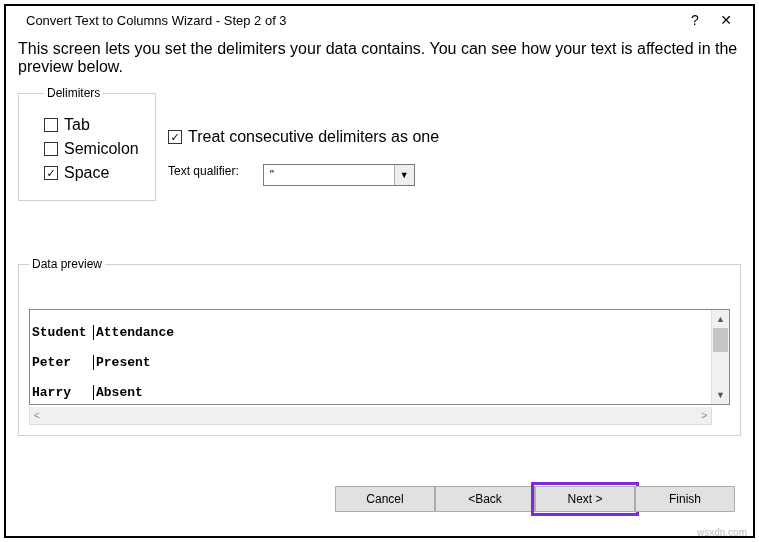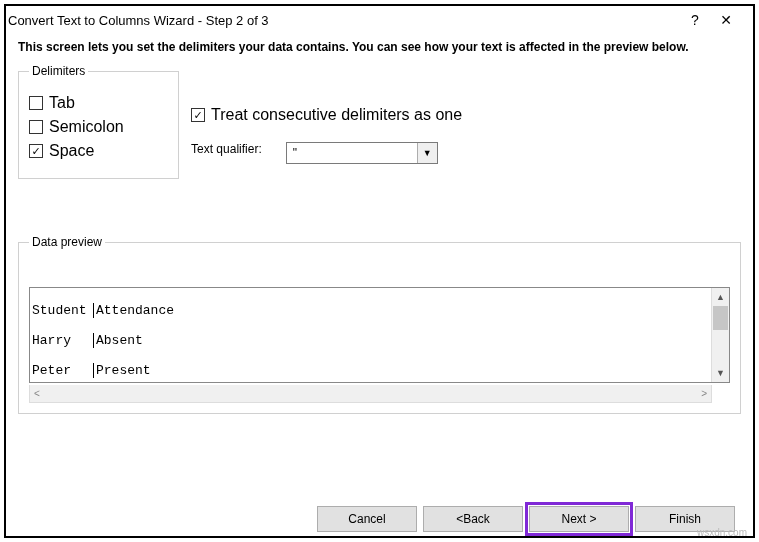--- a/index.html
+++ b/index.html
@@ -16,47 +16,46 @@
   .outer {
     border: 2px solid #000;
     width: 751px;
     height: 534px;
     background: #fff;
     position: relative;
   }
   .titlebar {
     display: flex;
     align-items: center;
-    padding: 6px 10px 6px 2px;
+    padding: 6px 10px 6px 20px;
     font-size: 13px;
   }
   .titlebar .title { flex: 1; }
   .titlebar .help {
     width: 28px; text-align: center; font-size: 14px;
   }
   .titlebar .close {
     width: 34px; text-align: center; font-size: 14px;
   }
   .body {
     padding: 2px 12px 10px 12px;
   }
   .desc {
     padding: 4px 0 10px 0;
-    font-size: 12px;
-    font-weight: bold;
+    font-size: 16px;
   }
   .toprow {
     display: flex;
     gap: 12px;
     align-items: flex-start;
   }
   fieldset.delims {
     border: 1px solid #d0d0d0;
-    width: 161px;
-    padding: 10px 8px 12px 10px;
+    width: 138px;
+    padding: 10px 8px 12px 25px;
     margin: 0;
   }
   fieldset legend {
     padding: 0 3px;
     font-size: 12px;
   }
   .cbrow {
     display: flex;
     align-items: center;
     gap: 6px;
@@ -126,20 +125,21 @@
     font-family: "Courier New", monospace;
     font-size: 13px;
     line-height: 15px;
     white-space: pre;
     padding: 0;
   }
   .pvrow { display: flex; }
   .col {
     border-right: 1px solid #000;
     padding: 0 2px 0 2px;
+    font-weight: bold;
   }
   .col0 { width: 64px; }
   .col1 { flex: 1; border-right: none; }
   .vscroll {
     width: 18px;
     background: #f0f0f0;
     border-left: 1px solid #ddd;
     position: relative;
   }
   .vscroll .varrow {
@@ -160,23 +160,23 @@
     display: flex; align-items: center; justify-content: space-between;
     font-size: 10px; color: #888;
     padding: 0 4px;
     border: 1px solid #ddd;
     border-top: none;
     margin-right: 18px;
   }
   .btnbar {
     position: absolute;
     right: 18px;
-    bottom: 4px;
-    display: flex;
-    gap: 6px;
+    bottom: 24px;
+    display: flex;
+    gap: 0;
   }
   .btn {
     width: 100px; height: 26px;
     border: 1px solid #adadad;
     background: #e1e1e1;
     display: flex; align-items: center; justify-content: center;
     font-size: 12px;
   }
   .btn.highlight {
     outline: 3px solid #8029d6;
@@ -234,22 +234,22 @@
           </div>
         </div>
       </div>
     </div>
 
     <fieldset class="preview">
       <legend>Data preview</legend>
       <div class="pvbox">
         <div class="pvinner">
 <div class="pvrow"><span class="col col0">Student</span><span class="col col1">Attendance</span></div>
+<div class="pvrow"><span class="col col0">Peter</span><span class="col col1">Present</span></div>
 <div class="pvrow"><span class="col col0">Harry</span><span class="col col1">Absent</span></div>
-<div class="pvrow"><span class="col col0">Peter</span><span class="col col1">Present</span></div>
 
 
 
         </div>
         <div class="vscroll">
           <div class="varrow up">▲</div>
           <div class="thumb"></div>
           <div class="varrow down">▼</div>
         </div>
       </div>

